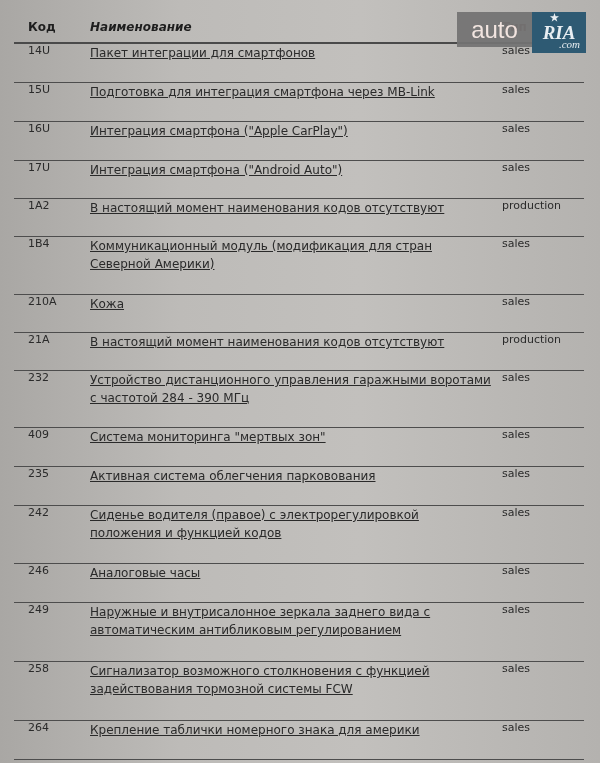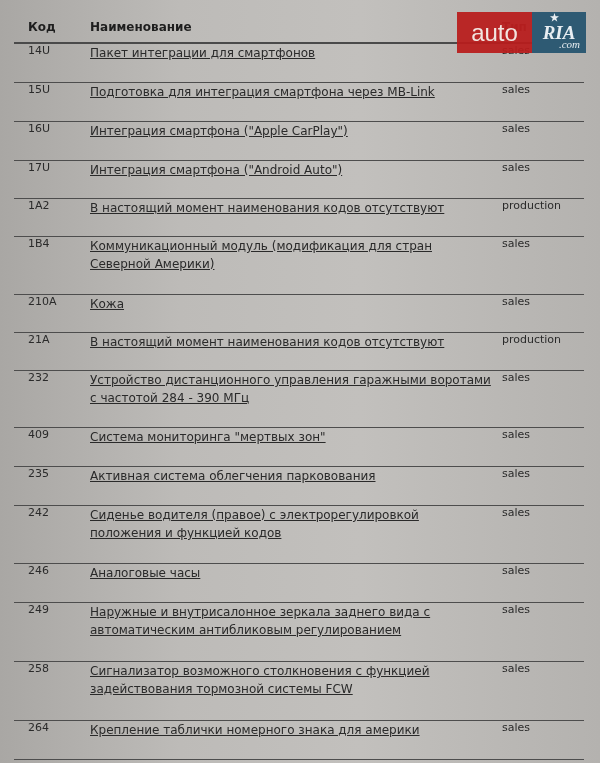--- a/index.html
+++ b/index.html
@@ -16,27 +16,27 @@
       border-bottom:2px solid #4a4a4a; font-weight:bold; font-size:12px; color:#1e1e1e;
     }
     .row {
       display:flex; align-items:flex-start; border-bottom:1.5px solid #4d4d4d; box-sizing:border-box;
       font-size:12px;
     }
     .c-code { width:48px; padding-left:14px; flex:none; font-size:11px; }
     .c-name { flex:1; padding-left:14px; padding-right:10px; line-height:18px;text-decoration:underline; }
     .c-type { width:82px; flex:none; font-size:11px; }
     .h-code { width:48px; padding-left:14px; flex:none;margin-top:8px; }
-    .h-name { flex:1; padding-left:14px; }
+    .h-name { flex:1; padding-left:14px;font-style:italic; }
     .h-type { width:82px; flex:none; color:#6b4040; }
     .logo {
       position:absolute; left:457px; top:12px; height:41px; display:flex;
     }
     .logo-auto {
-      width:75px; height:41px; background:#b91c1c; color:#f7e9e4;
+      width:75px; height:35px; background:#737373; color:#f7e9e4;
       font-size:24px; display:flex; align-items:center; justify-content:center;
       font-family:"Liberation Sans", sans-serif; opacity:0.93;
     }
     .logo-ria {
       width:54px; height:41px; background:#2e5a73; color:#e8eef2; position:relative;
       font-family:"Liberation Serif", serif; font-weight:bold; font-size:19px;
       display:flex; align-items:center; justify-content:center; font-style:italic;
     }
     .logo-ria .com { position:absolute; right:6px; bottom:3px; font-size:11px; font-weight:normal; }
     .logo-ria .star { position:absolute; left:18px; top:0px; font-size:10px; font-style:normal; }

